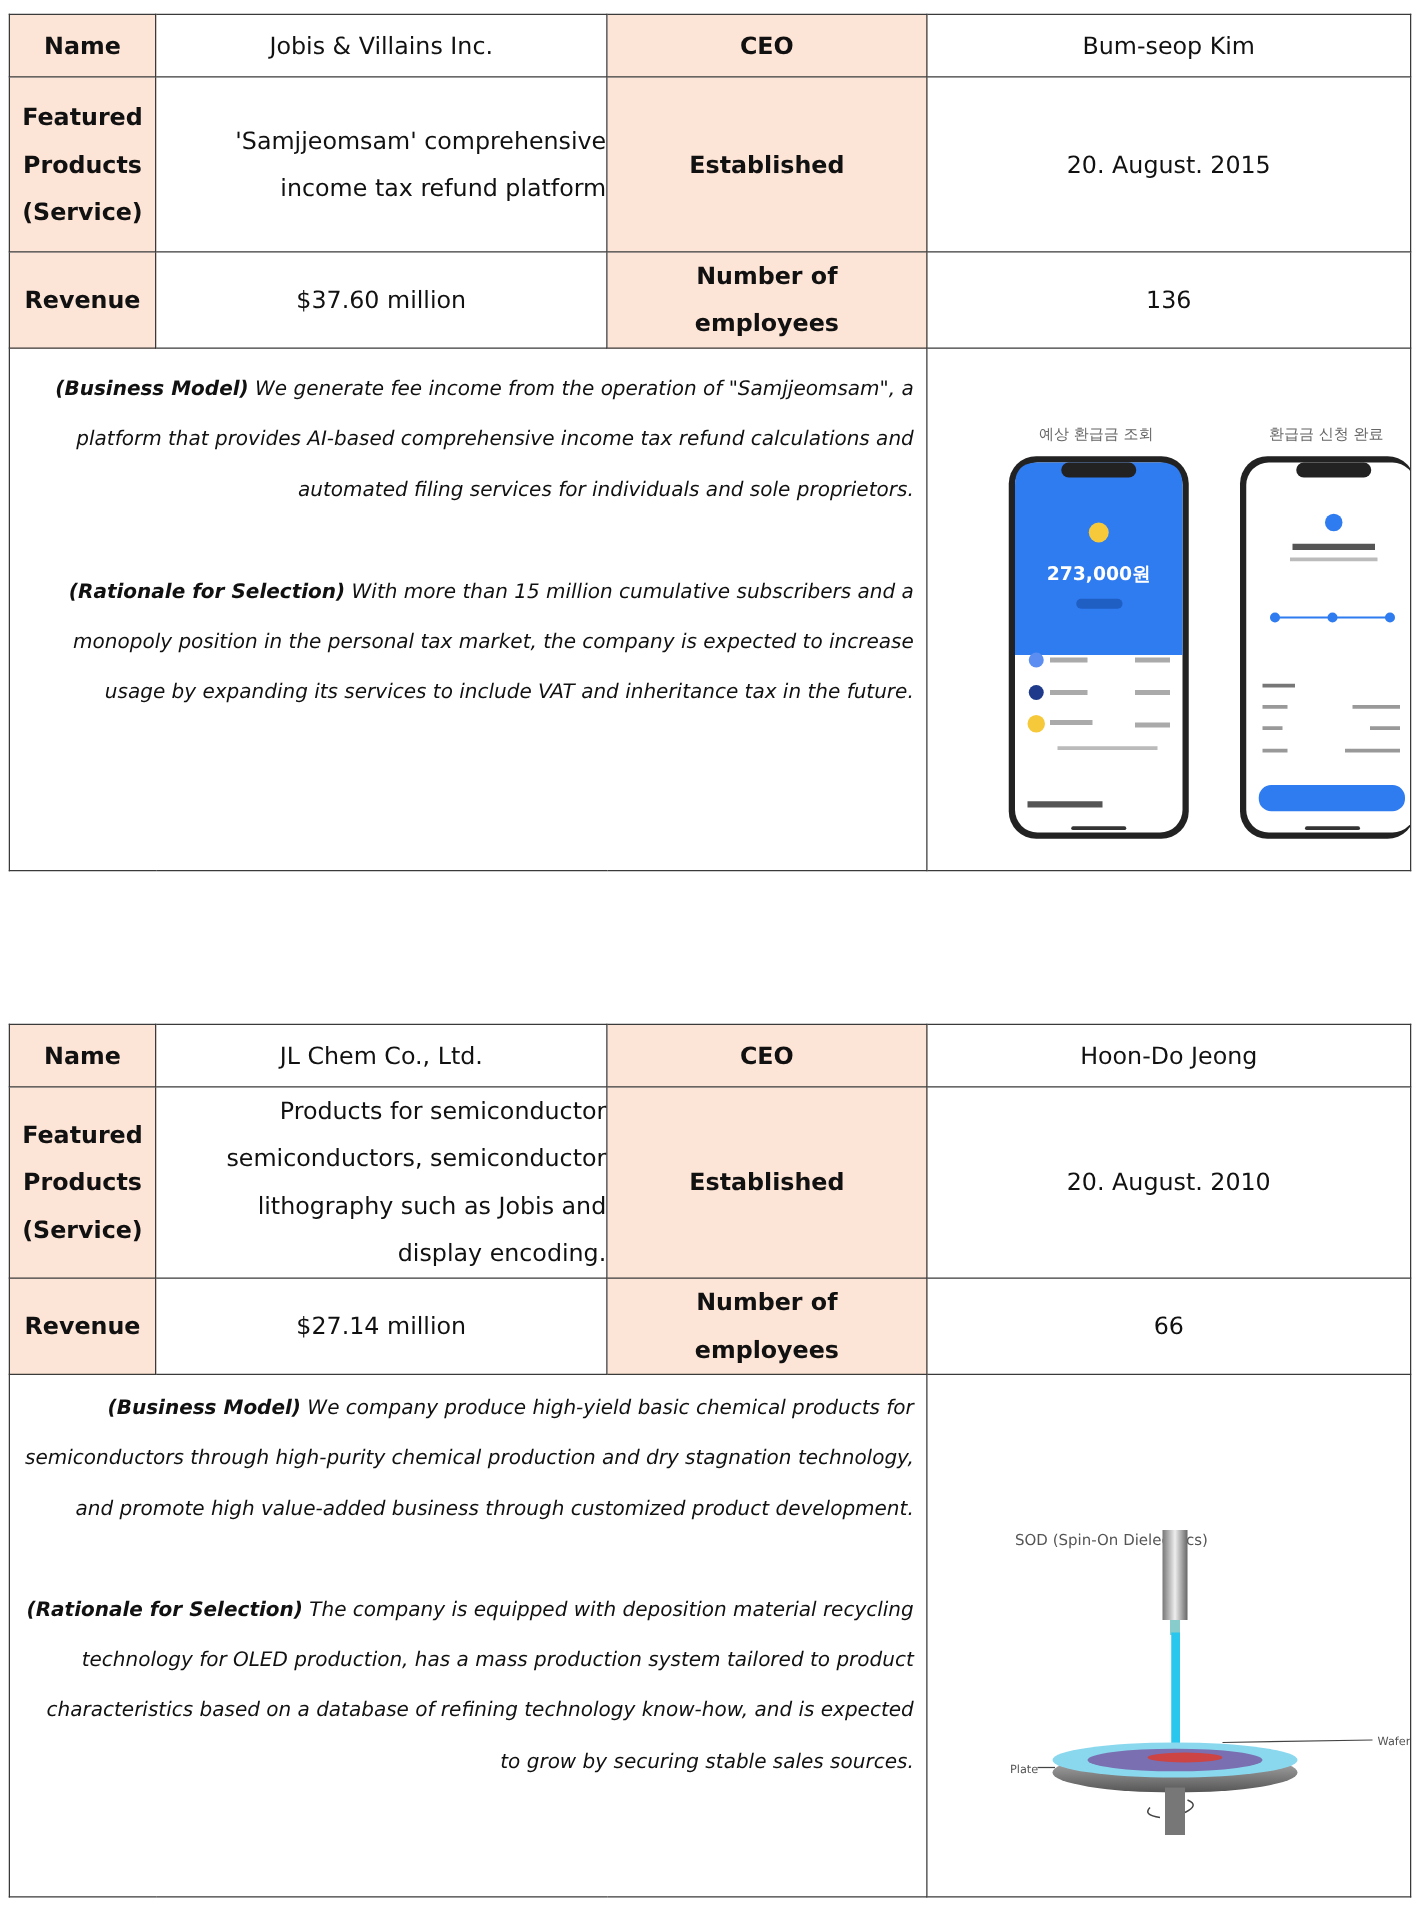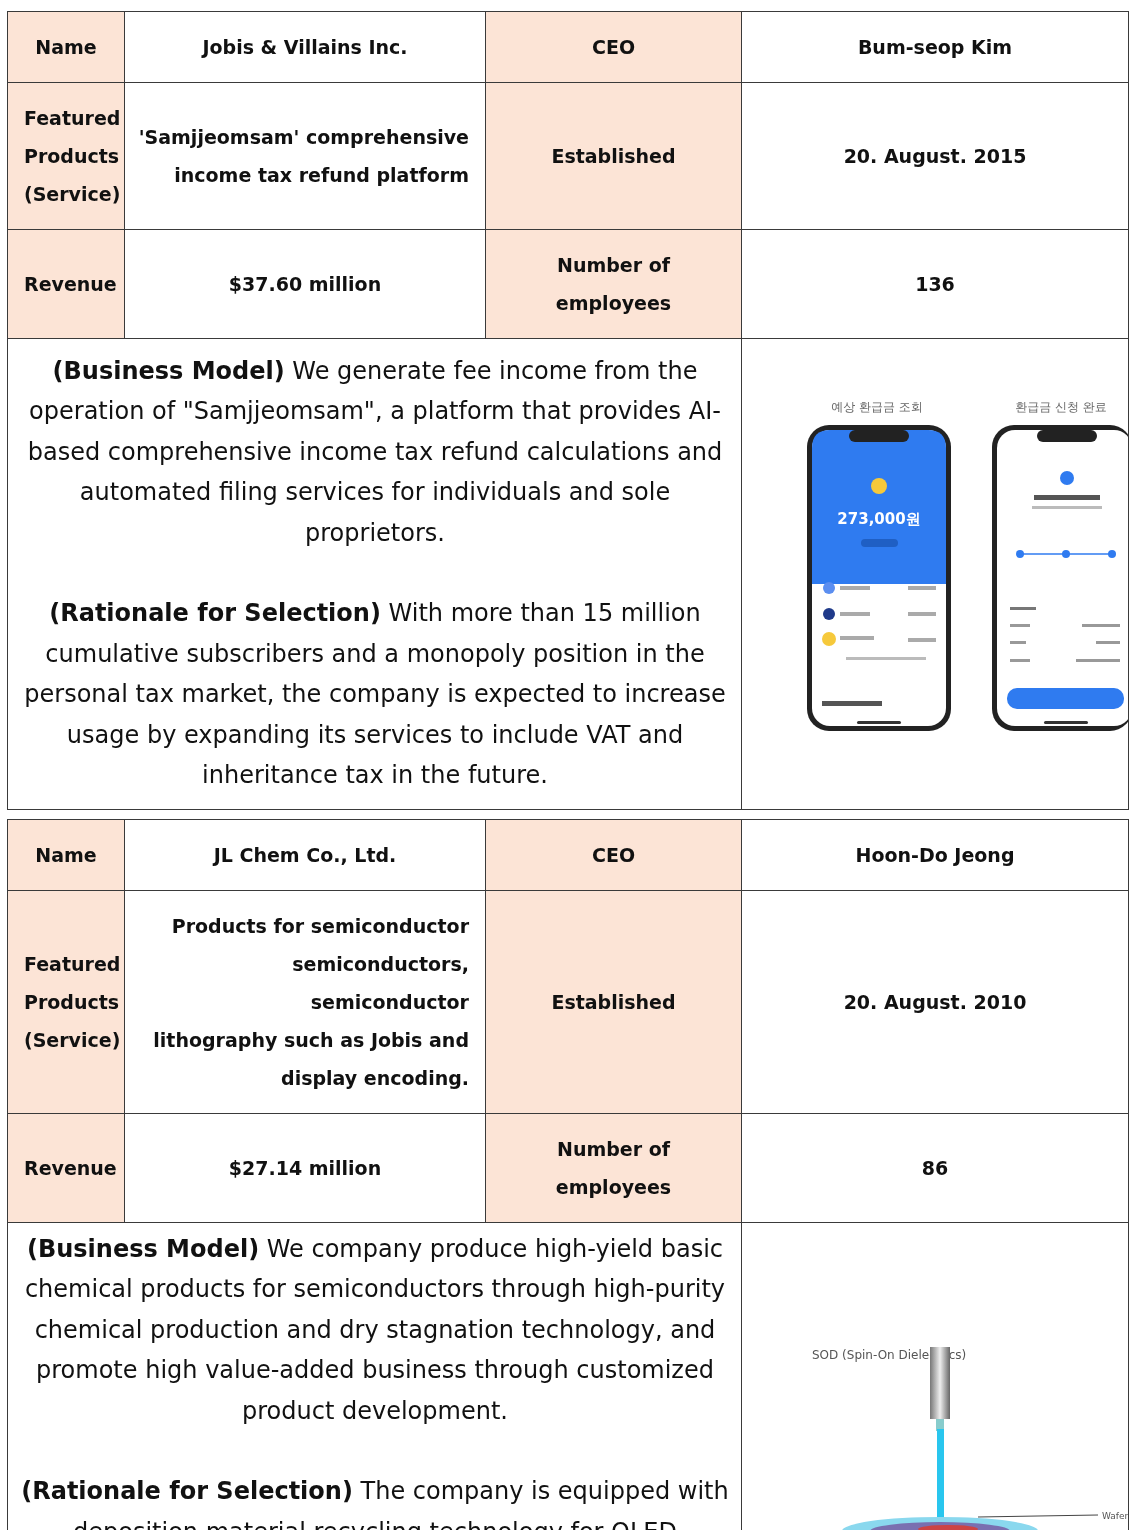--- a/index.html
+++ b/index.html
@@ -1,22 +1,22 @@
 <!DOCTYPE html>
 <html><head>
 <meta charset="utf-8">
 <style>
   html, body { margin: 0; padding: 0; background: #ffffff; }
   body { width: 1137px; height: 1530px; position: relative; font-family: "DejaVu Sans", sans-serif; color: #111; overflow: hidden; }
   .card { position: absolute; left: 7px; width: 1121px; border-collapse: collapse; table-layout: fixed; }
-  .card td { border: 1.5px solid #3a3a3a; padding: 16px; vertical-align: middle; }
+  .card td { border: 1.5px solid #3a3a3a; padding: 0; vertical-align: middle; }
   .hdr { background: #fce4d6; font-weight: bold; font-size: 19px; text-align: center; line-height: 38px; }
-  .val { font-weight: bold; font-size: 19px; text-align: center; line-height: 38px; }
+  .val { font-weight: normal; font-size: 19px; text-align: center; line-height: 38px; }
   .val.left { text-align: right; padding-left: 11px; }
-  .desc { font-size: 24px; line-height: 40.4px; padding: 12px 10px 14px 11px !important; vertical-align: top !important; text-align: center; }
+  .desc { font-size: 16px; line-height: 40.4px; padding: 12px 10px 14px 11px !important; vertical-align: top !important; text-align: right; font-style: italic; }
   .desc b { font-weight: bold; }
   .desc p { margin: 0; }
   .desc .gap { height: 40.4px; }
   .figcell { position: relative; margin-top: 44px; }
   .fig { position: absolute; inset: 0; }
 </style>
 </head>
 <body>
 
 <table class="card" style="top:11px;">
@@ -145,21 +145,21 @@
     <td class="hdr">Established</td>
     <td class="val">20. August. 2010</td>
   </tr>
   <tr style="height:77px;">
     <td class="hdr">Revenue</td>
     <td class="val">$27.14 million</td>
     <td class="hdr">
       <div>Number of</div>
       <div>employees</div>
     </td>
-    <td class="val">86</td>
+    <td class="val">66</td>
   </tr>
   <tr style="height:418px;">
     <td colspan="3" class="desc" style="padding-top:6px !important;">
       <p><b>(Business Model)</b> <span>We company produce high-yield basic chemical products for semiconductors through high-purity chemical production and dry stagnation technology, and promote high value-added business through customized product development.</span></p>
       <div class="gap"></div>
       <p><b>(Rationale for Selection)</b> <span>The company is equipped with deposition material recycling technology for OLED production, has a mass production system tailored to product characteristics based on a database of refining technology know-how, and is expected to grow by securing stable sales sources.</span></p>
     </td>
     <td class="figcell">
       <svg class="fig" width="386" height="418" viewBox="0 0 386 418">
         <defs>

